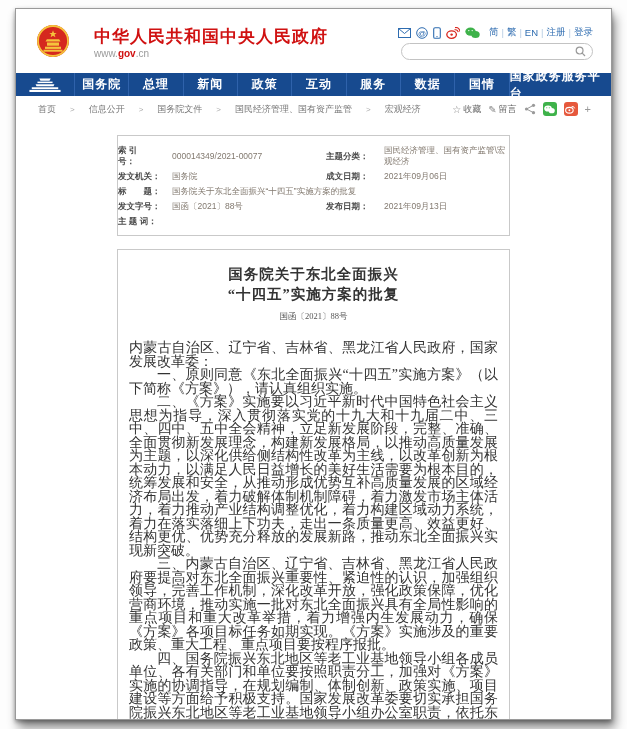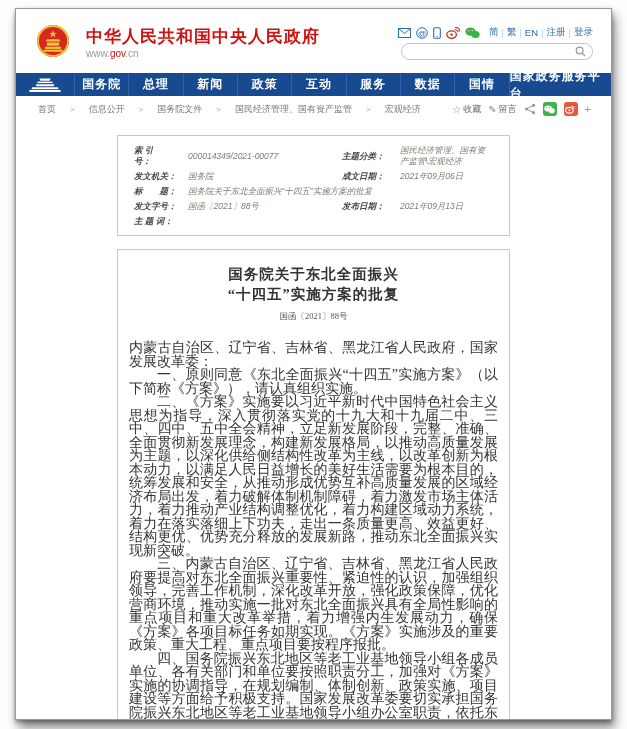--- a/index.html
+++ b/index.html
@@ -5,25 +5,25 @@
   * { margin:0; padding:0; box-sizing:border-box; }
   html,body { width:627px; height:729px; background:#fdfdfd; overflow:hidden;
               font-family:"Liberation Sans", sans-serif; }
   .window { position:relative; margin:8px 15px 0 15px; width:597px; height:712px;
             background:#fff; border:1px solid #9a9a9a; overflow:hidden;
             box-shadow:0 2px 4px rgba(0,0,0,.35), 3px 8px 10px rgba(0,0,0,.45); }
 
   
   .site-header { height:64px; display:flex; align-items:center;
                  justify-content:space-between; padding:4px 18px 0 20px; }
-  .brand { display:flex; align-items:center; gap:16px; }
+  .brand { display:flex; align-items:center; gap:24px; }
   .brand-text .site-title { color:#d01111; font-size:17px; font-weight:bold;
                             letter-spacing:1px; line-height:20px; }
   .site-url { font-size:10px; color:#9a9a9a; line-height:13px; }
-  .site-url .mid { color:#d01111; font-weight:normal; }
+  .site-url .mid { color:#d01111; font-weight:bold; }
   .header-right { display:flex; flex-direction:column; align-items:flex-end; gap:4px; }
   .tools-row { display:flex; align-items:center; gap:5px; font-size:9.5px; }
   .tools-row svg { display:block; }
   .lang-links { display:flex; align-items:center; gap:3px; margin-left:4px; }
   .lang-links a { color:#2e6cb0; text-decoration:none; font-size:9.5px; }
   .lang-sep { color:#b5cbe2; }
   .search-box { width:192px; height:17px; border:1px solid #c3c3c3; border-radius:9px;
                 display:flex; align-items:center; justify-content:flex-end;
                 padding:0 6px; background:#fff; }
   .search-input { border:none; outline:none; flex:1; height:13px; font-size:9px; background:transparent; }
@@ -49,24 +49,24 @@
   .sq { width:14px; height:14px; border-radius:3px; display:flex; align-items:center;
         justify-content:center; }
   .sq.green { background:#3eb24a; }
   .sq.red { background:#e6583c; }
   .plus { color:#999; font-size:11px; }
 
   
   .content { height:599px; overflow:hidden; background:#fff; }
 
   .meta-box { width:393px; margin:13px auto 0; border:1px solid #c9c9c9;
-              padding:9px 16px 8px; display:grid;
+              padding:9px 0 8px; display:grid;
               grid-template-columns:48px 148px 52px 1fr;
               row-gap:4px; column-gap:6px; align-items:center;
-              font-size:8.5px; line-height:11px;font-style:italic; }
+              font-size:8.5px; line-height:11px; }
   .meta-label { color:#4a4a4a; font-weight:bold; white-space:pre-line; }
   .meta-value { color:#82796f; }
   .span3 { grid-column:2 / 5; }
 
   .doc-box { width:393px; height:566px; margin:13px auto 0; border:1px solid #c9c9c9;
              padding:14px 11px 20px; background:#fff;
              font-family:"Liberation Serif", serif; color:#333; }
   .doc-title { text-align:center; font-size:14.5px; font-weight:bold;
                line-height:20px; letter-spacing:1px; color:#333; }
   .doc-number { text-align:center; font-size:8.5px; color:#555; margin-top:7px; }

